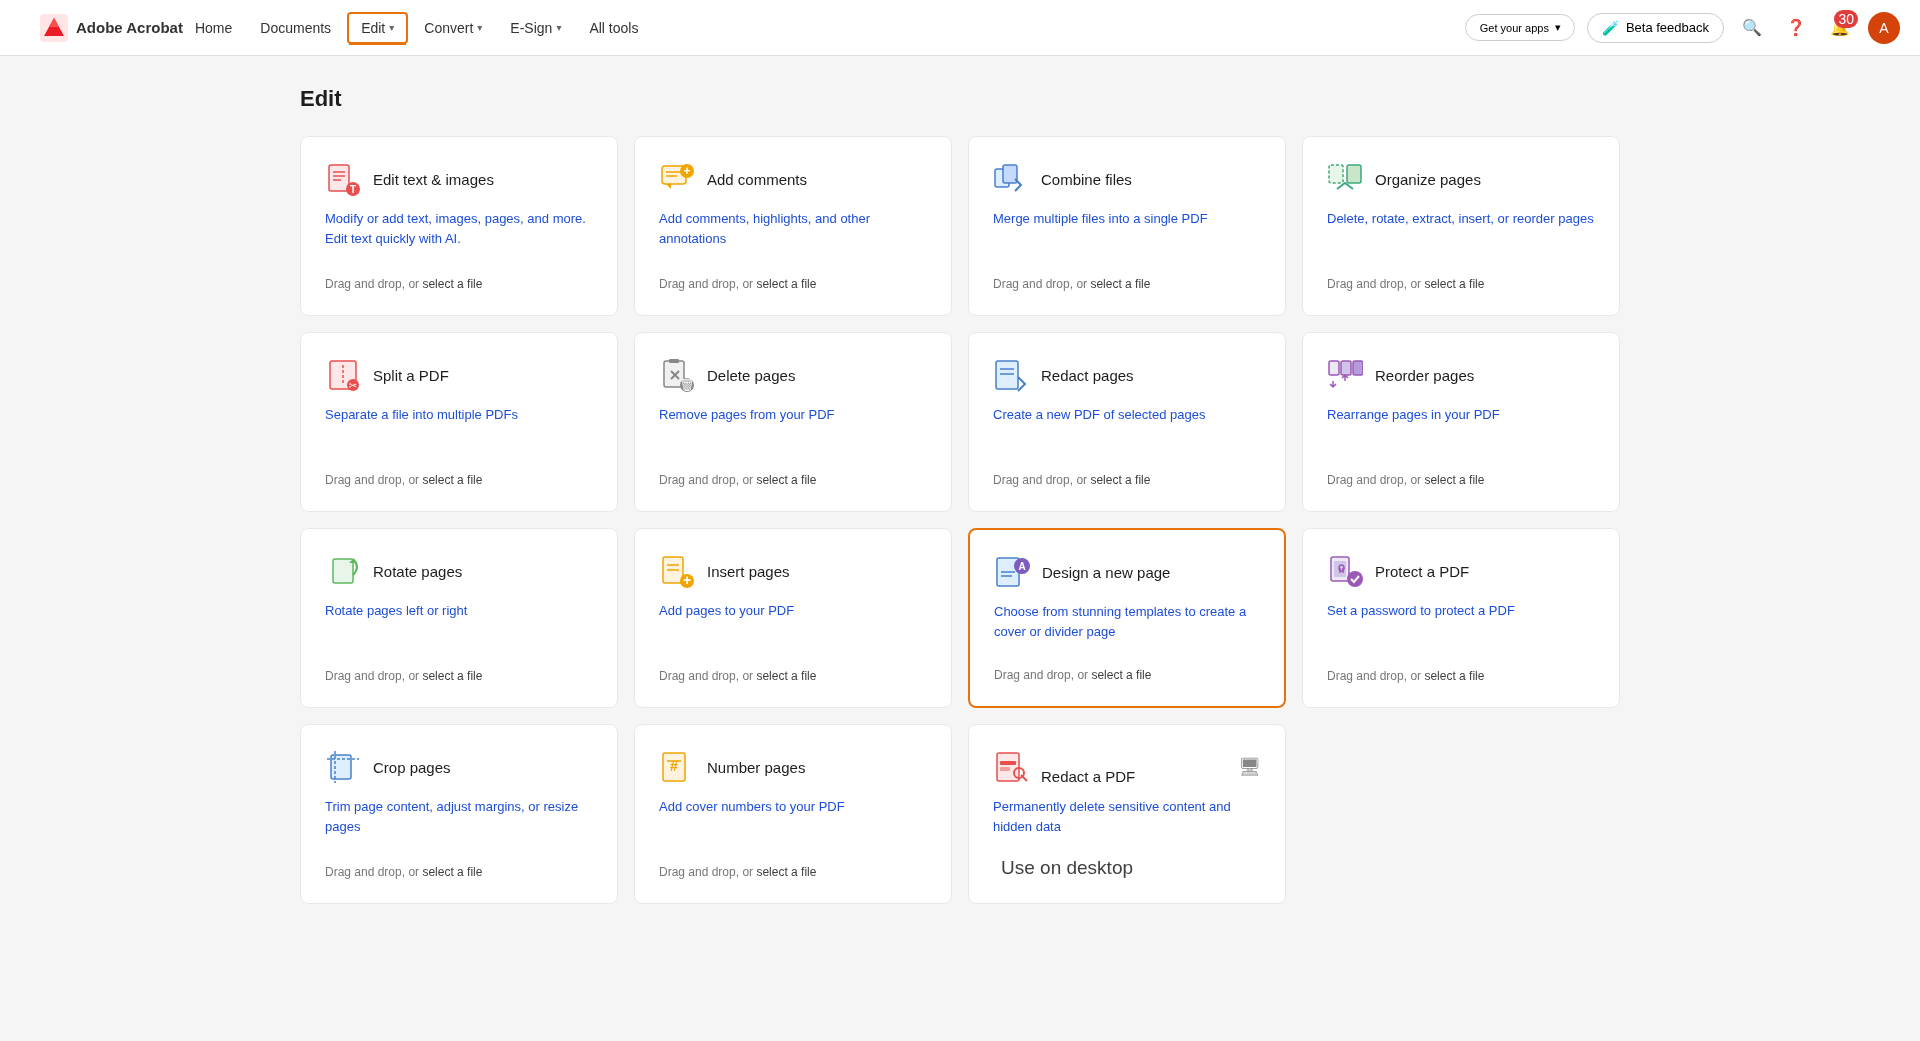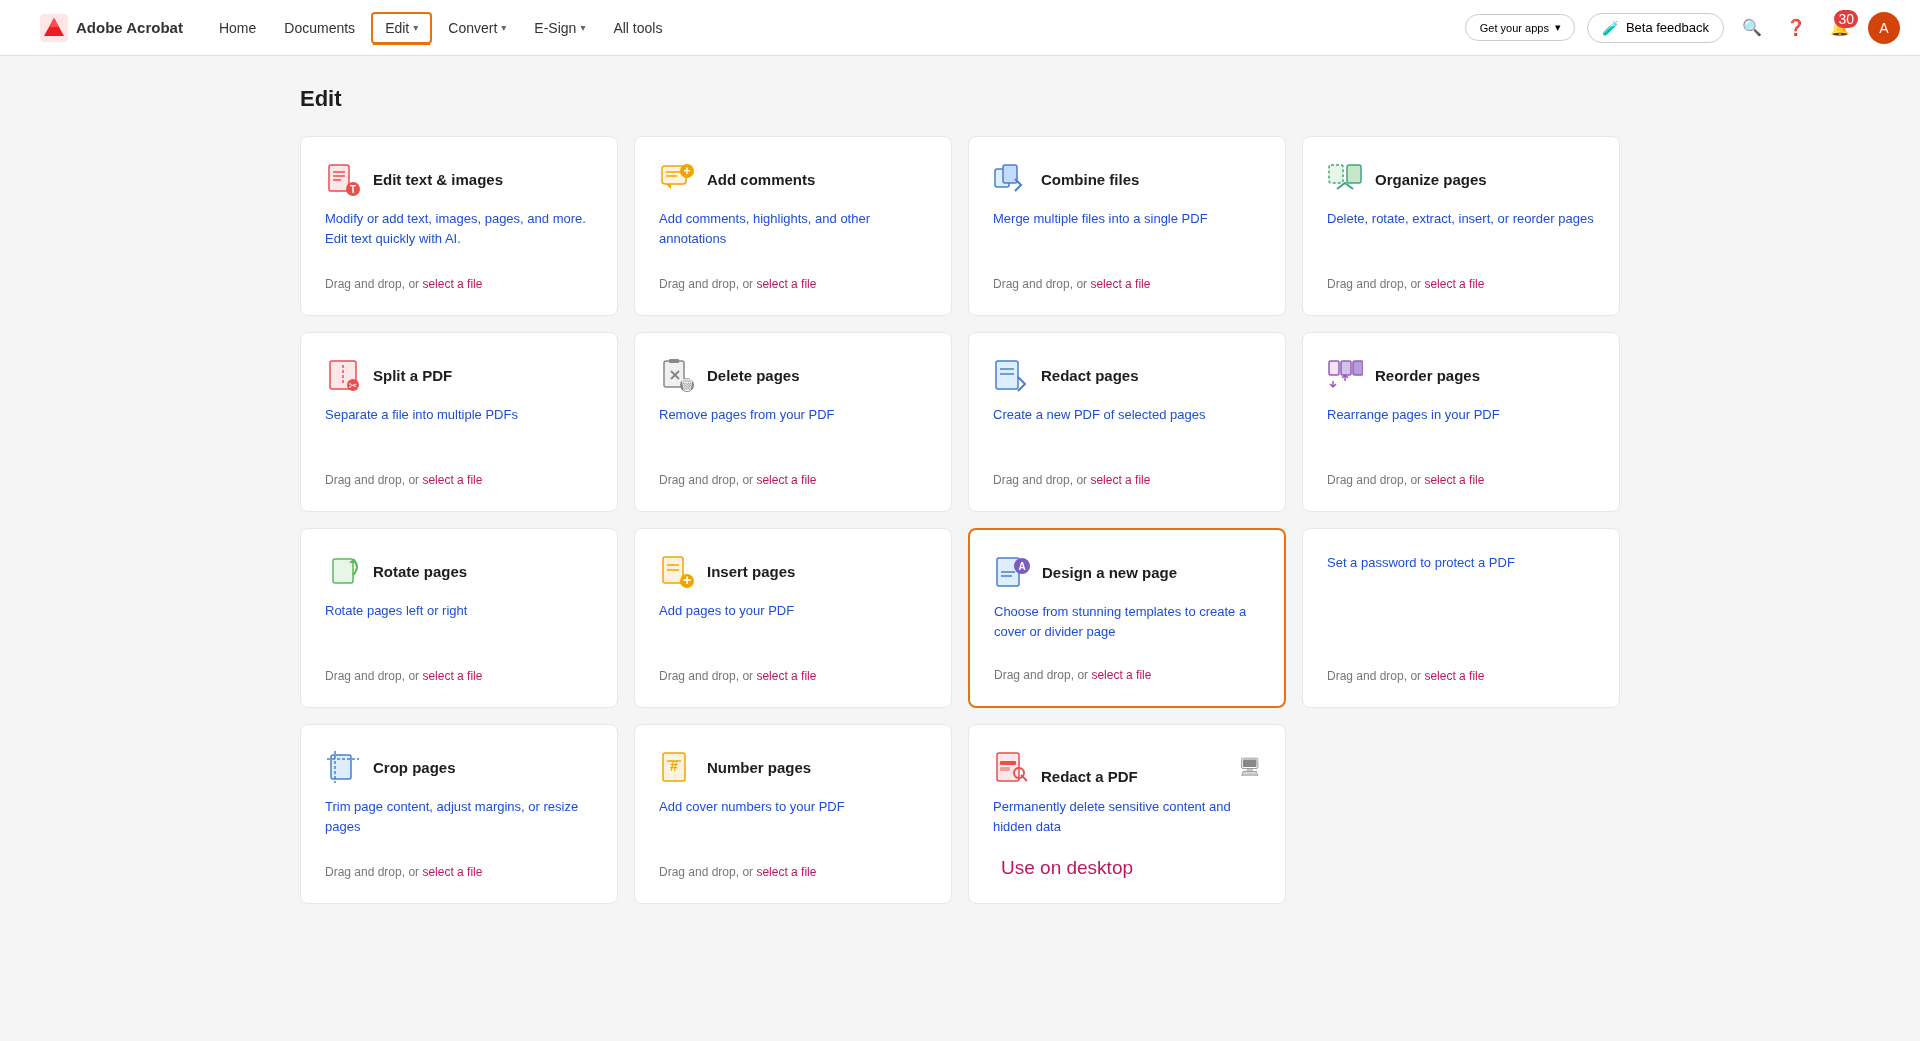--- a/index.html
+++ b/index.html
@@ -14,21 +14,20 @@
       padding: 0 20px;
       height: 56px;
       position: sticky;
       top: 0;
       z-index: 100;
     }
     .header-logo {
       display: flex;
       align-items: center;
       gap: 8px;
-      margin-right: 24px;
       padding-left: 20px;
     }
     .logo-icon {
       width: 28px;
       height: 28px;
     }
     .logo-text {
       font-size: 15px;
       font-weight: 600;
       color: #333;
@@ -167,36 +166,36 @@
       gap: 12px;
       margin-bottom: 12px;
     }
     .card-icon {
       width: 36px;
       height: 36px;
       flex-shrink: 0;
     }
     .card-title {
       font-size: 15px;
-      font-weight: 700;
+      font-weight: 400;
       color: #1d1d1d;
     }
     .card-description {
       font-size: 13px;
       color: #1d4ed8;
       line-height: 1.5;
       flex: 1;
       margin-bottom: 12px;
     }
     .card-footer {
       font-size: 12px;
       color: #777;
     }
     .card-footer a, .card-link {
-      color: #be185d;
+      color: #404040;
       text-decoration: none;
       cursor: pointer;
     }
     .use-on-desktop {
       font-size: 19px;
       color: #1473e6;
       cursor: pointer;
       margin-top: 4px;
       margin-left: 8px;
     }
@@ -455,20 +454,31 @@
         <span class="card-title">Design a new page</span>
       </div>
       <p class="card-description">Choose from stunning templates to create a cover or divider page</p>
       <div class="card-footer">
         <span>Drag and drop, or</span>
         <a class="card-link">select a file</a>
       </div>
     </div>
 
     <div class="card">
+      <div class="card-header">
+        <svg class="card-icon" viewBox="0 0 36 36">
+          <rect x="4" y="4" width="18" height="24" rx="2" fill="#ede7f6" stroke="#9b59b6" stroke-width="1.5"></rect>
+          <rect x="7" y="8" width="12" height="16" rx="1" fill="#d1c4e9"></rect>
+          <circle cx="28" cy="26" r="8" fill="#9b59b6"></circle>
+          <path d="M24 26 L27 29 L32 23" stroke="white" stroke-width="2" fill="none"></path>
+          <path d="M13 15 L13 20 M16 15 L16 20" stroke="#9b59b6" stroke-width="1.5"></path>
+          <ellipse cx="14.5" cy="15" rx="2.5" ry="3" fill="none" stroke="#9b59b6" stroke-width="1.5"></ellipse>
+        </svg>
+        <span class="card-title">Protect a PDF</span>
+      </div>
       <p class="card-description">Set a password to protect a PDF</p>
       <div class="card-footer">
         <span>Drag and drop, or</span>
         <a class="card-link">select a file</a>
       </div>
     </div>
 
     <div class="card">
       <div class="card-header">
         <svg class="card-icon" viewBox="0 0 36 36">

